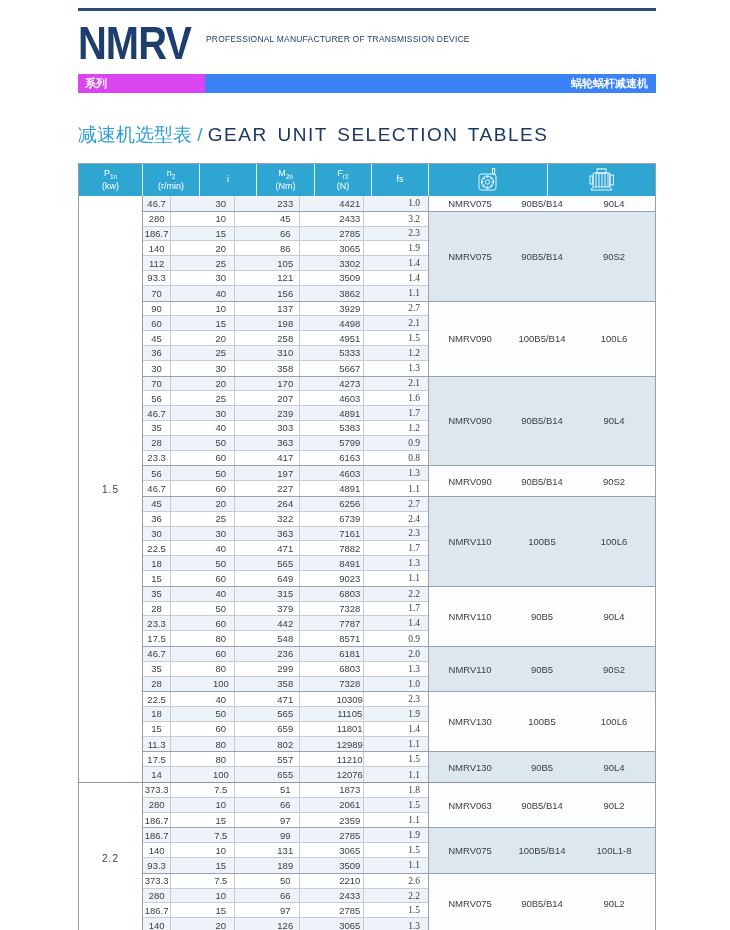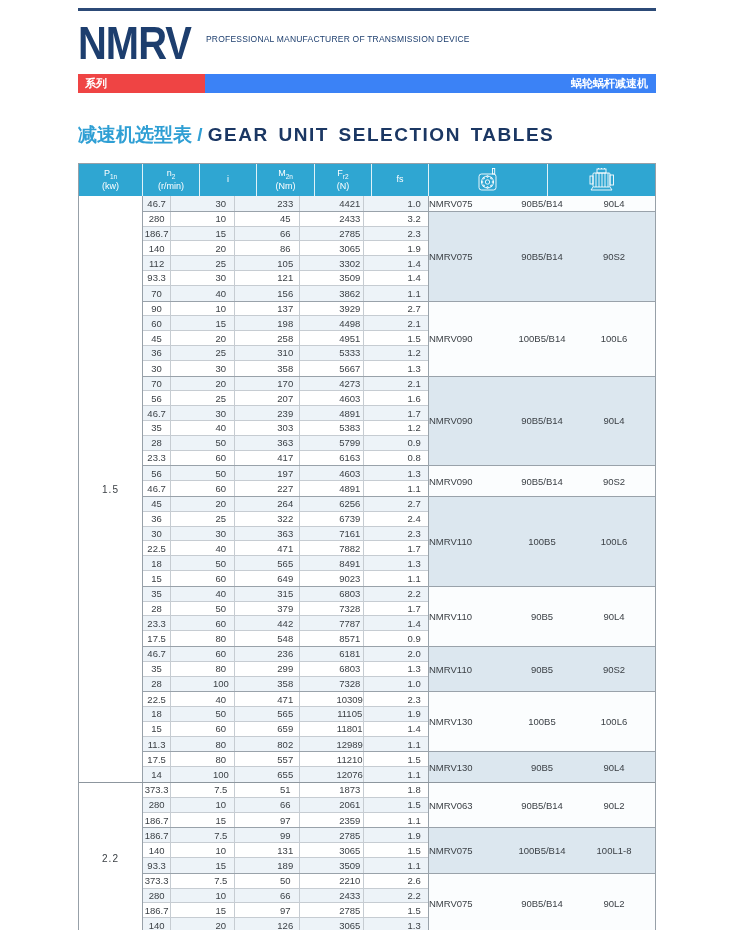--- a/index.html
+++ b/index.html
@@ -7,26 +7,26 @@
         font-family:"Liberation Sans","DejaVu Sans",sans-serif;color:#3c4146;}
   
   .top-rule{position:absolute;left:78px;top:8px;width:578px;height:3px;background:#2c4a77;}
   .logo{position:absolute;left:78px;top:20px;font-size:42px;font-weight:bold;color:#1d3e6e;
         line-height:1;letter-spacing:-1px;transform:scale(.95,1.12);transform-origin:top left;}
   .tagline{position:absolute;left:206px;top:30px;}
   .tagline-zh{font-size:16px;color:#2d84c8;line-height:1.1;}
   .tagline-zh .zh-bold{font-weight:bold;}
   .tagline-en{font-size:8.5px;color:#1d3e6e;margin-top:4px;letter-spacing:.2px;}
   .series-bar{position:absolute;left:78px;top:74px;width:578px;height:19px;display:flex;}
-  .series-left{width:127px;background:#ef4444;color:#fff;font-size:11px;font-weight:bold;
+  .series-left{width:127px;background:#d946ef;color:#fff;font-size:11px;font-weight:bold;
                line-height:19px;padding-left:7px;box-sizing:border-box;}
   .series-right{flex:1;background:#3b82f6;color:#fff;font-size:11px;font-weight:bold;
                 line-height:19px;text-align:right;padding-right:8px;box-sizing:border-box;}
   
-  .page-title{position:absolute;left:78px;top:122px;font-size:19px;font-weight:bold;white-space:nowrap;}
+  .page-title{position:absolute;left:78px;top:122px;font-size:19px;font-weight:normal;white-space:nowrap;}
   .title-zh{color:#2f9fd4;}
   .title-sep{color:#2f9fd4;}
   .title-en{color:#1b3763;letter-spacing:1.5px;word-spacing:3px;}
   
   .gtable{position:absolute;left:78px;top:163px;width:578px;border:1px solid #97a0a8;box-sizing:border-box;}
   .thead{display:flex;height:32px;background:#2fa6d2;}
   .th{display:flex;flex-direction:column;align-items:center;justify-content:center;
       color:#fff;font-size:9px;line-height:1.25;box-sizing:border-box;
       border-right:1px solid rgba(255,255,255,.85);}
   .th:last-child{border-right:none;}
@@ -44,24 +44,24 @@
   .mgroup{display:flex;border-bottom:1px solid #99a2aa;}
   .mgroup:last-child{border-bottom:none;}
   .datarows{width:286px;border-right:1px solid #99a2aa;box-sizing:border-box;}
   .drow{display:flex;height:14.8px;border-bottom:1px solid #c6ccd2;box-sizing:border-box;
         align-items:center;background:#ffffff;gap:36px;}
   .drow.band{background:#edf3f8;}
   .drow:last-child{border-bottom:none;}
   .dcell{box-sizing:border-box;text-align:center;border-right:1px solid #c6ccd2;
          height:100%;display:flex;align-items:center;justify-content:center;}
   .dcell:last-child{border-right:none;}
-  .d0{width:57px;} .d1{width:57px;} .d2{width:58px;} .d3{width:57px;} .d4{width:57px;}
+  .d0{width:57px;} .d1{width:57px;} .d2{width:58px;} .d3{width:57px;} .d4{width:57px;font-family:Liberation Serif, serif;}
   .modelcell{flex:1;display:flex;align-items:center;background:#fbfdfe;}
   .mgroup.shaded .modelcell{background:#dce7ef;}
-  .m-model{width:82px;text-align:left;}
+  .m-model{width:82px;text-align:center;}
   .m-flange{width:62px;text-align:center;}
   .m-motor{flex:1;text-align:center;}
   .hdr-icon svg{display:block;}
 </style>
 </head>
 <body>
 
 <div class="page">
 
   <div class="top-rule"></div>

